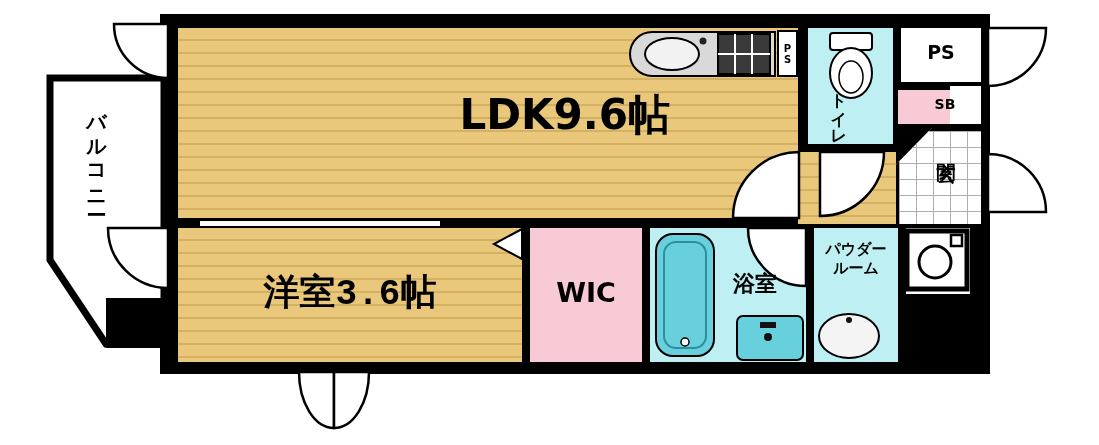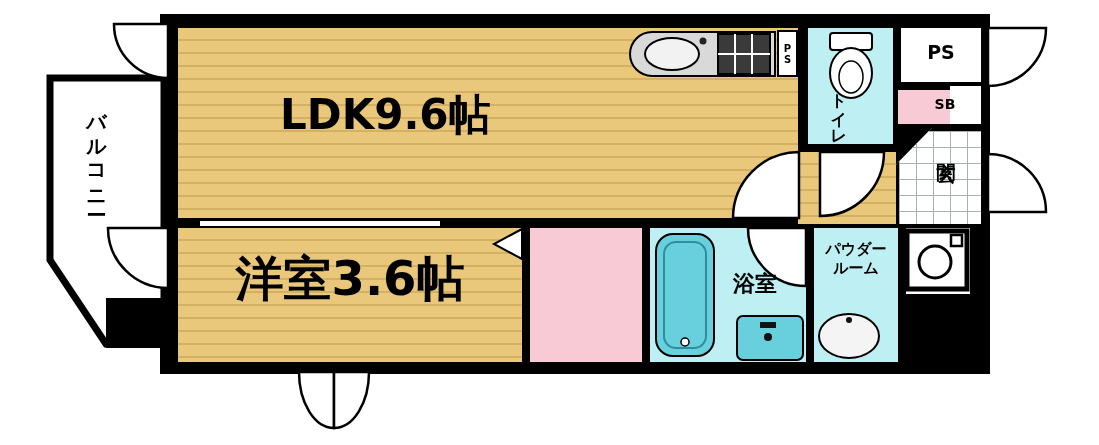--- a/index.html
+++ b/index.html
@@ -31,22 +31,22 @@
   .room-western{left:178px;top:228px;width:344px;height:134px;}
   .room-wic{left:530px;top:228px;width:112px;height:134px;}
   .room-bath{left:650px;top:228px;width:156px;height:134px;}
   .room-powder{left:814px;top:228px;width:84px;height:134px;}
   .room-pan{left:906px;top:228px;width:64px;height:66px;}
   .sliding-door{left:200px;top:219px;width:240px;height:9px;background:#fff;border-top:2px solid #000;border-bottom:2px solid #000;box-sizing:border-box;}
   .overlay{position:absolute;left:0;top:0;}
   .arc{fill:#fff;stroke:#000;stroke-width:2.5;}
   .label{position:absolute;line-height:1.1;white-space:nowrap;}
   .v{writing-mode:vertical-rl;text-orientation:upright;}
-  .lbl-ldk{left:280px;top:92px;width:390px;text-align:left;font-size:42px;}
-  .lbl-western{left:200px;top:252px;width:300px;text-align:center;font-size:48px;}
+  .lbl-ldk{left:280px;top:92px;width:390px;text-align:right;font-size:42px;}
+  .lbl-western{left:200px;top:275px;width:300px;text-align:center;font-size:36px;font-family:Liberation Mono, monospace;}
   .lbl-balcony{left:86px;top:100px;height:220px;font-size:20px;letter-spacing:3px;}
   .lbl-toilet{left:830px;top:82px;height:76px;font-size:16px;}
   .lbl-ps{left:901px;top:42px;width:80px;text-align:center;font-size:19px;}
   .lbl-sb{left:898px;top:97px;width:52px;text-align:center;font-size:14px;padding-left:21px;}
   .lbl-genkan{left:936px;top:148px;height:80px;font-size:19px;}
   .lbl-wic{left:530px;top:278px;width:112px;text-align:center;font-size:27px;}
   .lbl-bath{left:700px;top:272px;width:110px;text-align:center;font-size:22px;}
   .lbl-powder{left:810px;top:240px;width:92px;text-align:center;font-size:15px;line-height:1.25;}
   .lbl-ps-kitchen{
     left:777px;top:30px;width:21px;height:47px;background:#fff;border:2px solid #000;box-sizing:border-box;
@@ -128,20 +128,21 @@
     </g>
   </svg>
 
   <div class="label lbl-ldk">LDK9.6帖</div>
   <div class="label lbl-western">洋室3.6帖</div>
   <div class="label v lbl-balcony">バルコニー</div>
   <div class="label v lbl-toilet">トイレ</div>
   <div class="label lbl-ps">PS</div>
   <div class="label lbl-sb">SB</div>
   <div class="label v lbl-genkan">玄関</div>
+  <div class="label lbl-wic">WIC</div>
   <div class="label lbl-powder">
     <div>パウダー</div>
     <div>ルーム</div>
   </div>
   <div class="label lbl-bath">浴室</div>
   <div class="label v lbl-ps-kitchen">PS</div>
 
 </div>
 
 </body></html>

